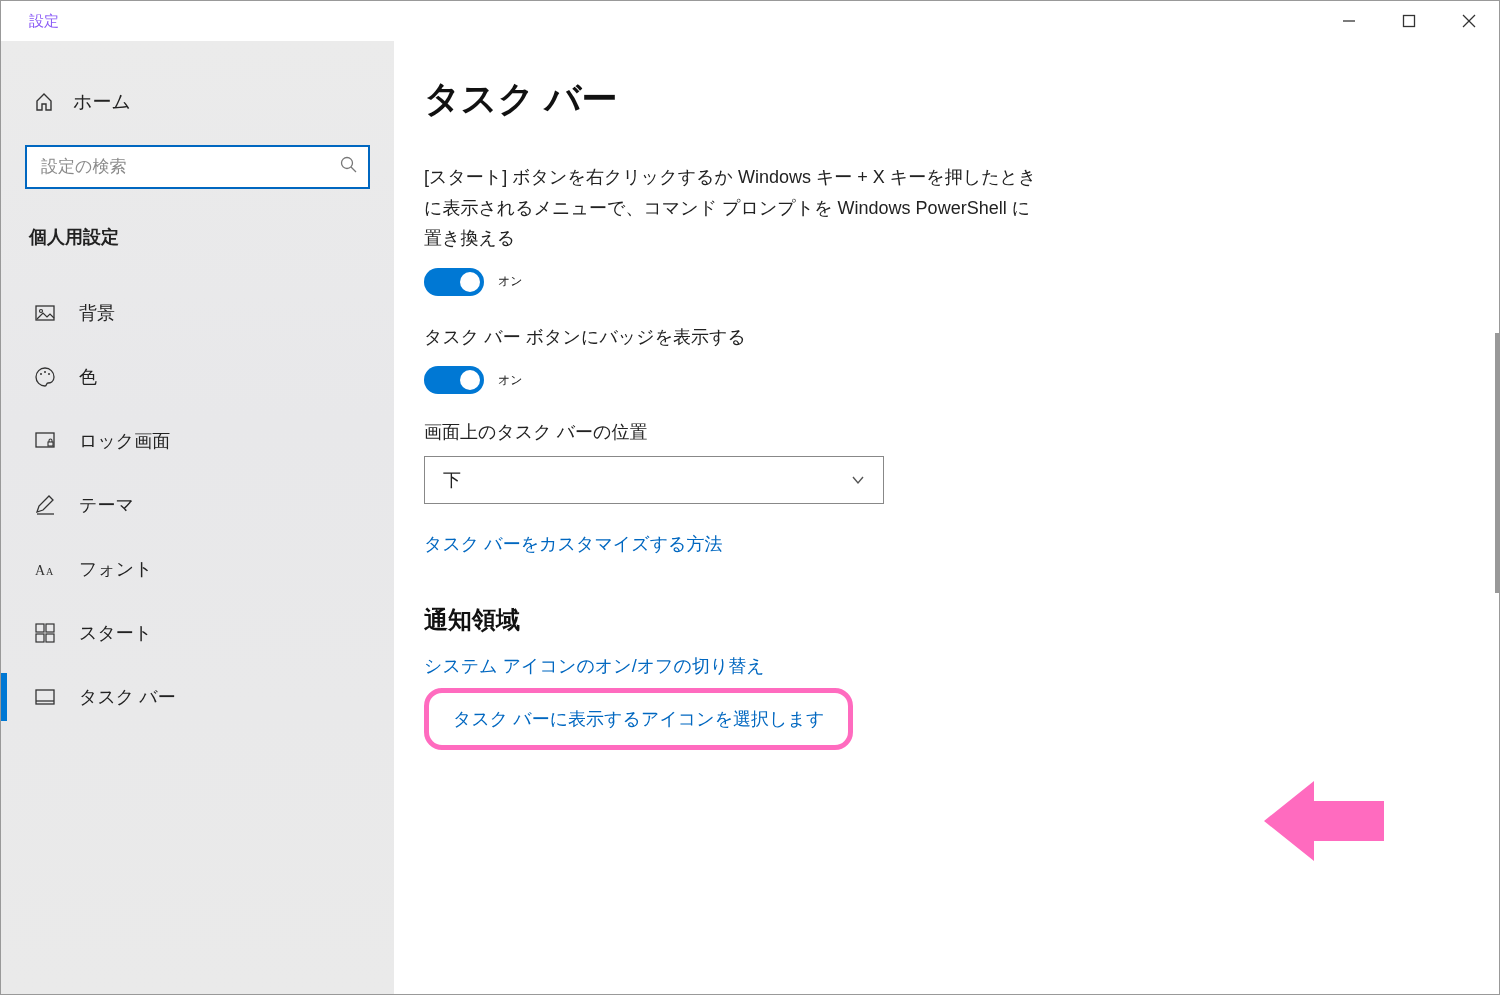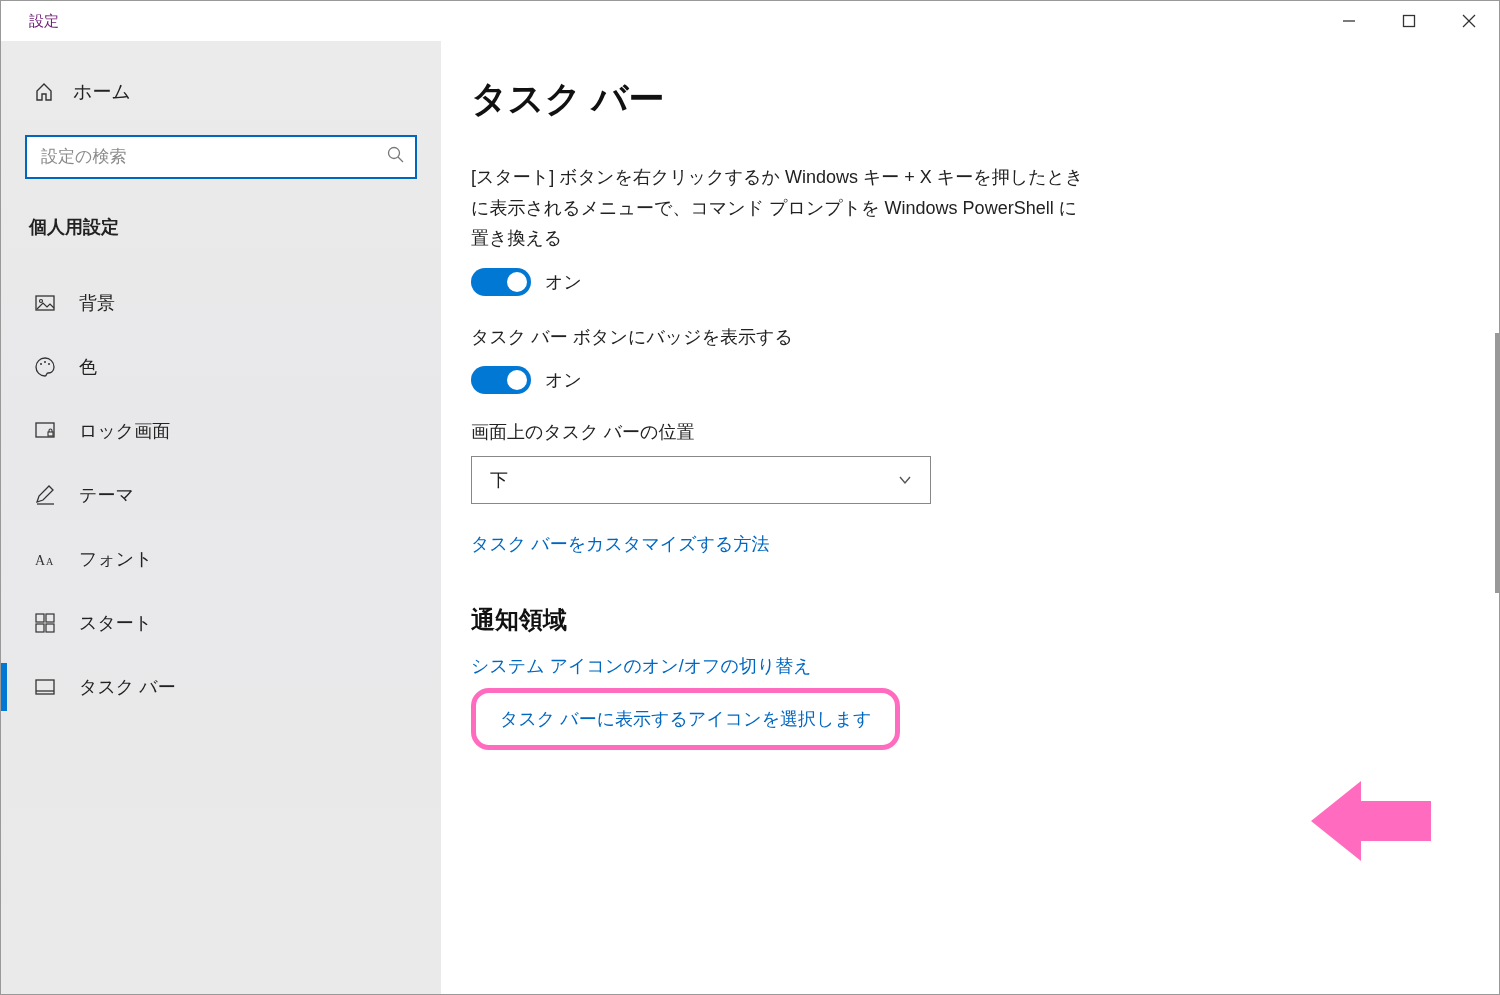--- a/index.html
+++ b/index.html
@@ -14,43 +14,43 @@
 }
 .titlebar {
   height: 40px;
   display: flex;
   align-items: center;
   justify-content: space-between;
 }
 .titlebar-left {
   padding-left: 28px;
   font-size: 15px;
-  color: #701a75;
+  color: #8b5cf6;
 }
 .titlebar-right {
   display: flex;
 }
 .titlebar-btn {
   width: 60px;
   height: 40px;
   display: flex;
   align-items: center;
   justify-content: center;
   font-size: 14px;
   color: #333;
 }
 .titlebar-btn svg { display: block; }
 .window-body {
   display: flex;
   height: calc(100% - 40px);
 }
 .sidebar {
-  width: 440px;
+  width: 393px;
   background: linear-gradient(180deg,#ebebeb 0%, #e8e8ea 40%, #eaeaea 100%);
-  padding-top: 26px;
+  padding-top: 36px;
   position: relative;
 }
 .home-row {
   display: flex;
   align-items: center;
   gap: 18px;
   padding: 12px 0 12px 32px;
   font-size: 19px;
   color: #222;
 }
@@ -121,21 +121,21 @@
 }
 .toggle-row { display:flex; align-items:center; gap:14px; margin-bottom: 26px; }
 .toggle {
   width: 60px; height: 28px; border-radius: 14px;
   background:#0078d4; position:relative;
 }
 .toggle::after {
   content:""; position:absolute; right:4px; top:4px;
   width:20px;height:20px;border-radius:50%;background:#fff;
 }
-.toggle-label { font-size:18px; color:#222;text-align:right; }
+.toggle-label { font-size:12px; color:#222;text-align:right; }
 .setting-label {
   font-size: 18px; color: #222; margin-bottom: 12px; margin-top: 8px;
 }
 .select-box {
   height: 48px;
   border: 1px solid #888;
   background:#fff;
   display:flex; align-items:center; justify-content:space-between;
   padding: 0 18px;
   font-size: 18px; color:#222;

